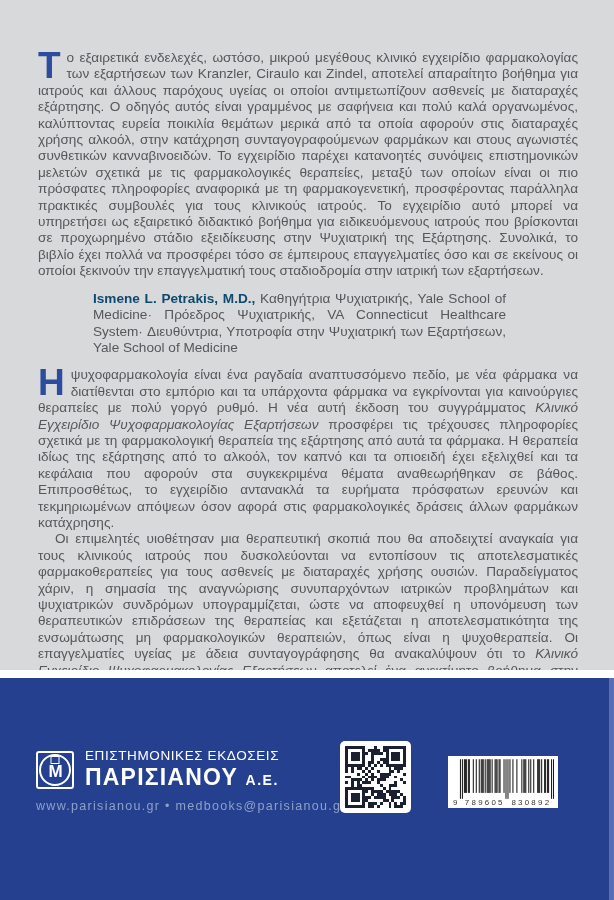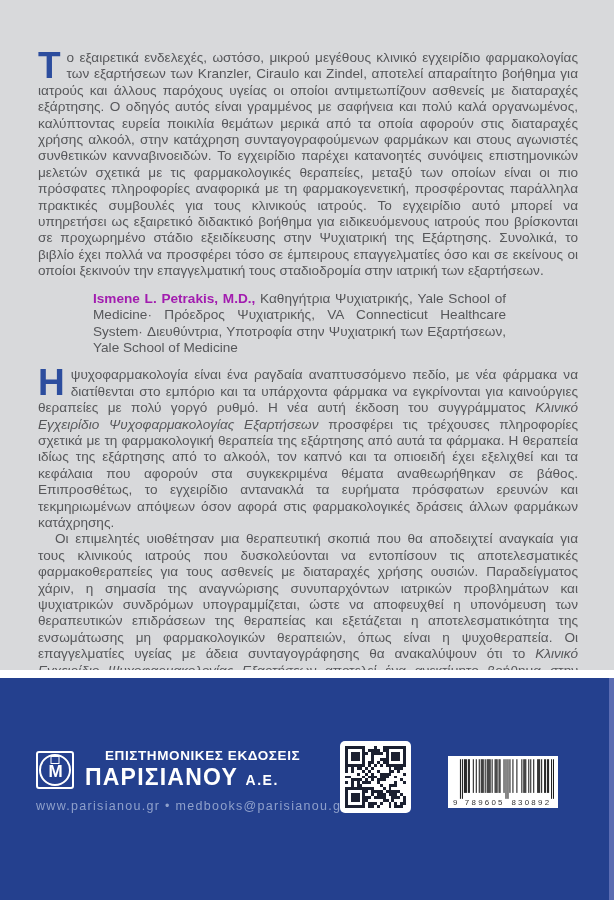--- a/index.html
+++ b/index.html
@@ -15,21 +15,21 @@
   }
   .para{margin:0;}
   .dropcap{
     float:left;font-weight:700;color:#2c4d9e;
     font-size:37px;line-height:28px;height:29px;
     padding:2px 6px 0 0;
   }
   .attribution{
     margin:11px 0 11px 55px;padding-right:72px;
   }
-  .seg-bold-blue{font-weight:700;color:#a21caf;}
+  .seg-bold-blue{font-weight:700;color:#0c4a6e;}
   .seg-italic{font-style:italic;}
   .indent{text-indent:17px;}
   
   .separator{position:absolute;left:0;top:670px;width:614px;height:8px;background:#ffffff;}
   .footer{position:absolute;left:0;top:678px;width:614px;height:222px;background:#24408e;}
   .edge-highlight{position:absolute;right:0;top:0;width:5px;height:222px;background:#5b6cb2;}
   
   .pub-block{position:absolute;left:36px;top:70px;color:#ffffff;}
   .pub-row{display:flex;align-items:center;}
   .logo-square{
@@ -40,21 +40,21 @@
     position:absolute;left:1px;top:1px;right:1px;bottom:1px;
     border:2px solid #ffffff;border-radius:50%;
     display:flex;align-items:flex-end;justify-content:center;box-sizing:border-box;
   }
   .logo-bar{
     position:absolute;top:3px;left:50%;transform:translateX(-50%);
     width:9px;height:8px;border:1.5px solid #ffffff;box-sizing:border-box;background:transparent;
   }
   .logo-m{font-weight:700;font-size:17px;line-height:1;padding-bottom:4px;letter-spacing:-1px;}
   .pub-titles{margin-left:11px;}
-  .pub-line1{font-size:13.5px;font-weight:700;letter-spacing:0.6px;margin-left:20px;}
+  .pub-line1{font-size:13.5px;font-weight:400;letter-spacing:0.6px;}
   .pub-line2{font-size:23px;font-weight:700;letter-spacing:1.2px;margin-top:1px;}
   .pub-line2 .ae{font-size:14px;letter-spacing:1.5px;margin-top:35px;}
   .pub-contact{margin-top:8px;color:#8fa0cb;font-size:12.5px;letter-spacing:1.3px;}
   
   .qr-box{
     position:absolute;left:340px;top:63px;width:71px;height:72px;
     background:#ffffff;border-radius:5px;padding:5px;box-sizing:border-box;
   }
   .qr-grid{
     width:100%;height:100%;display:grid;

